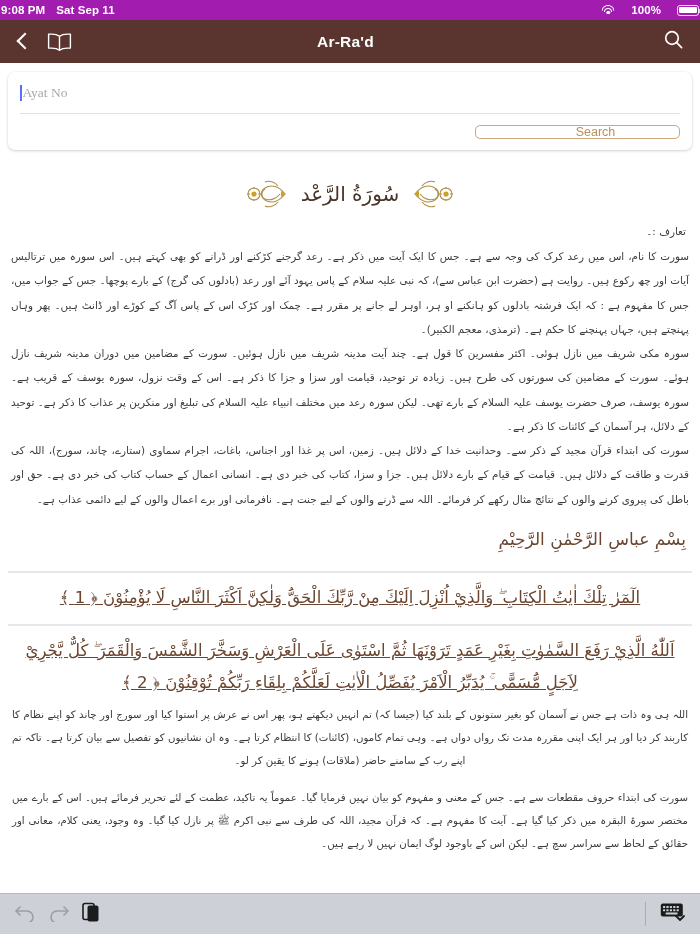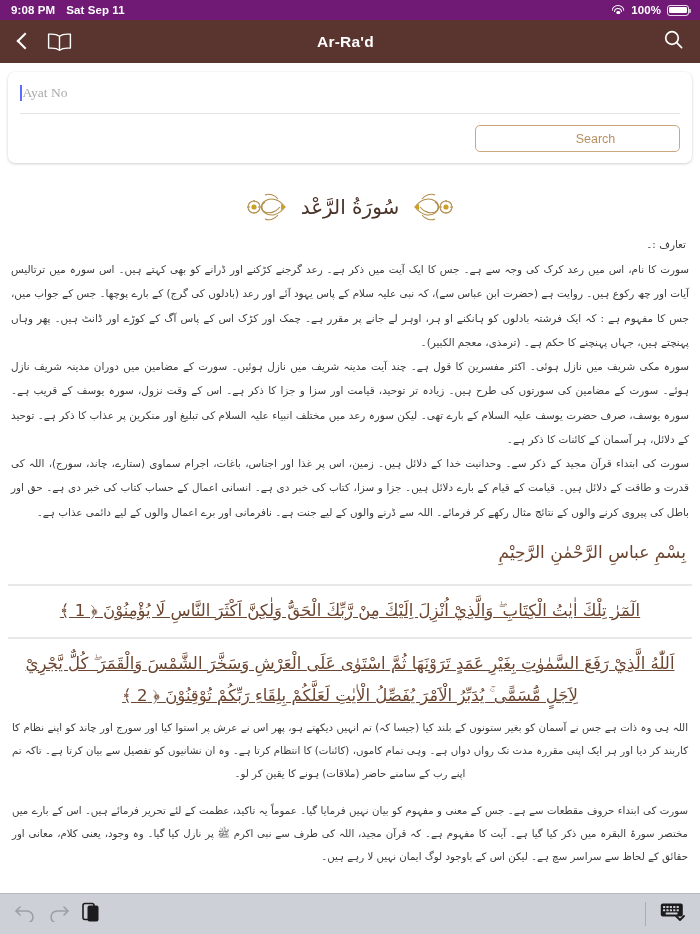--- a/index.html
+++ b/index.html
@@ -6,28 +6,28 @@
   html, body {
     width:700px; height:934px;
     font-family:"Liberation Sans", sans-serif;
     background:#ffffff;
     overflow:hidden;
   }
   body { position:relative; }
 
   
   .statusbar{
-    height:20px; background:#701a75; color:#ffffff;
-    display:flex; align-items:center; padding:0 11px;
+    height:20px; background:#a21caf; color:#ffffff;
+    display:flex; align-items:center; padding:0 1px;
     font-size:11.5px; font-weight:bold; letter-spacing:.1px;
   }
   .sb-time{ margin-right:11px; }
   .sb-date{ font-weight:bold; }
   .sb-spacer{ flex:1; }
-  .sb-right{ display:flex; align-items:center; gap:6px; }
+  .sb-right{ display:flex; align-items:center; gap:16px; }
   .wifi-ico{ display:inline-block; width:14px; height:11px; position:relative; }
   .wifi-ico i{ position:absolute; border:1.4px solid #fff; border-bottom:none;
     border-radius:50% 50% 0 0 / 100% 100% 0 0; left:50%; transform:translateX(-50%); }
   .wifi-ico i.a{ width:13px; height:6px; top:0.5px; }
   .wifi-ico i.b{ width:8px; height:4px; top:3px; }
   .wifi-ico i.c{ width:3.4px; height:3.4px; top:6.2px; background:#fff; border:none; border-radius:50%; }
   .sb-pct{ font-size:11.5px; font-weight:bold; }
   .batt{ width:22px; height:11px; border:1.3px solid rgba(255,255,255,.85);
     border-radius:3px; position:relative; padding:1.2px; }
   .batt::after{ content:""; position:absolute; right:-3.2px; top:3px; width:1.8px; height:4px;
@@ -64,21 +64,21 @@
     border-bottom:1px solid #e2e2e2; position:relative; }
   .caret{ width:1.6px; height:16px; background:#5b6cff; margin-right:0px; }
   .ayat-input{
     border:none; outline:none; background:transparent; width:100%;
     font-size:13.5px; color:#111; font-family:Liberation Serif, serif;
     padding-left:1px;
   }
   .ayat-input::placeholder{ color:#a9a9a9; }
   .search-row{ display:flex; justify-content:flex-end; padding-top:11px; }
   .search-btn{
-    width:205px; height:27px; border:1px solid #CBA67F; border-radius:5px;
+    width:205px; height:14px; border:1px solid #CBA67F; border-radius:5px;
     background:transparent; color:#B8905F; font-size:12.5px;
     font-family:"Liberation Sans", sans-serif; cursor:pointer;
     display:flex; align-items:center; justify-content:center;padding-left:36px;
   }
 
   
   .content{ padding:0 8px; }
   .surah-ornament{
     display:flex; justify-content:center; align-items:center;
     margin-top:27px; margin-bottom:6px;

